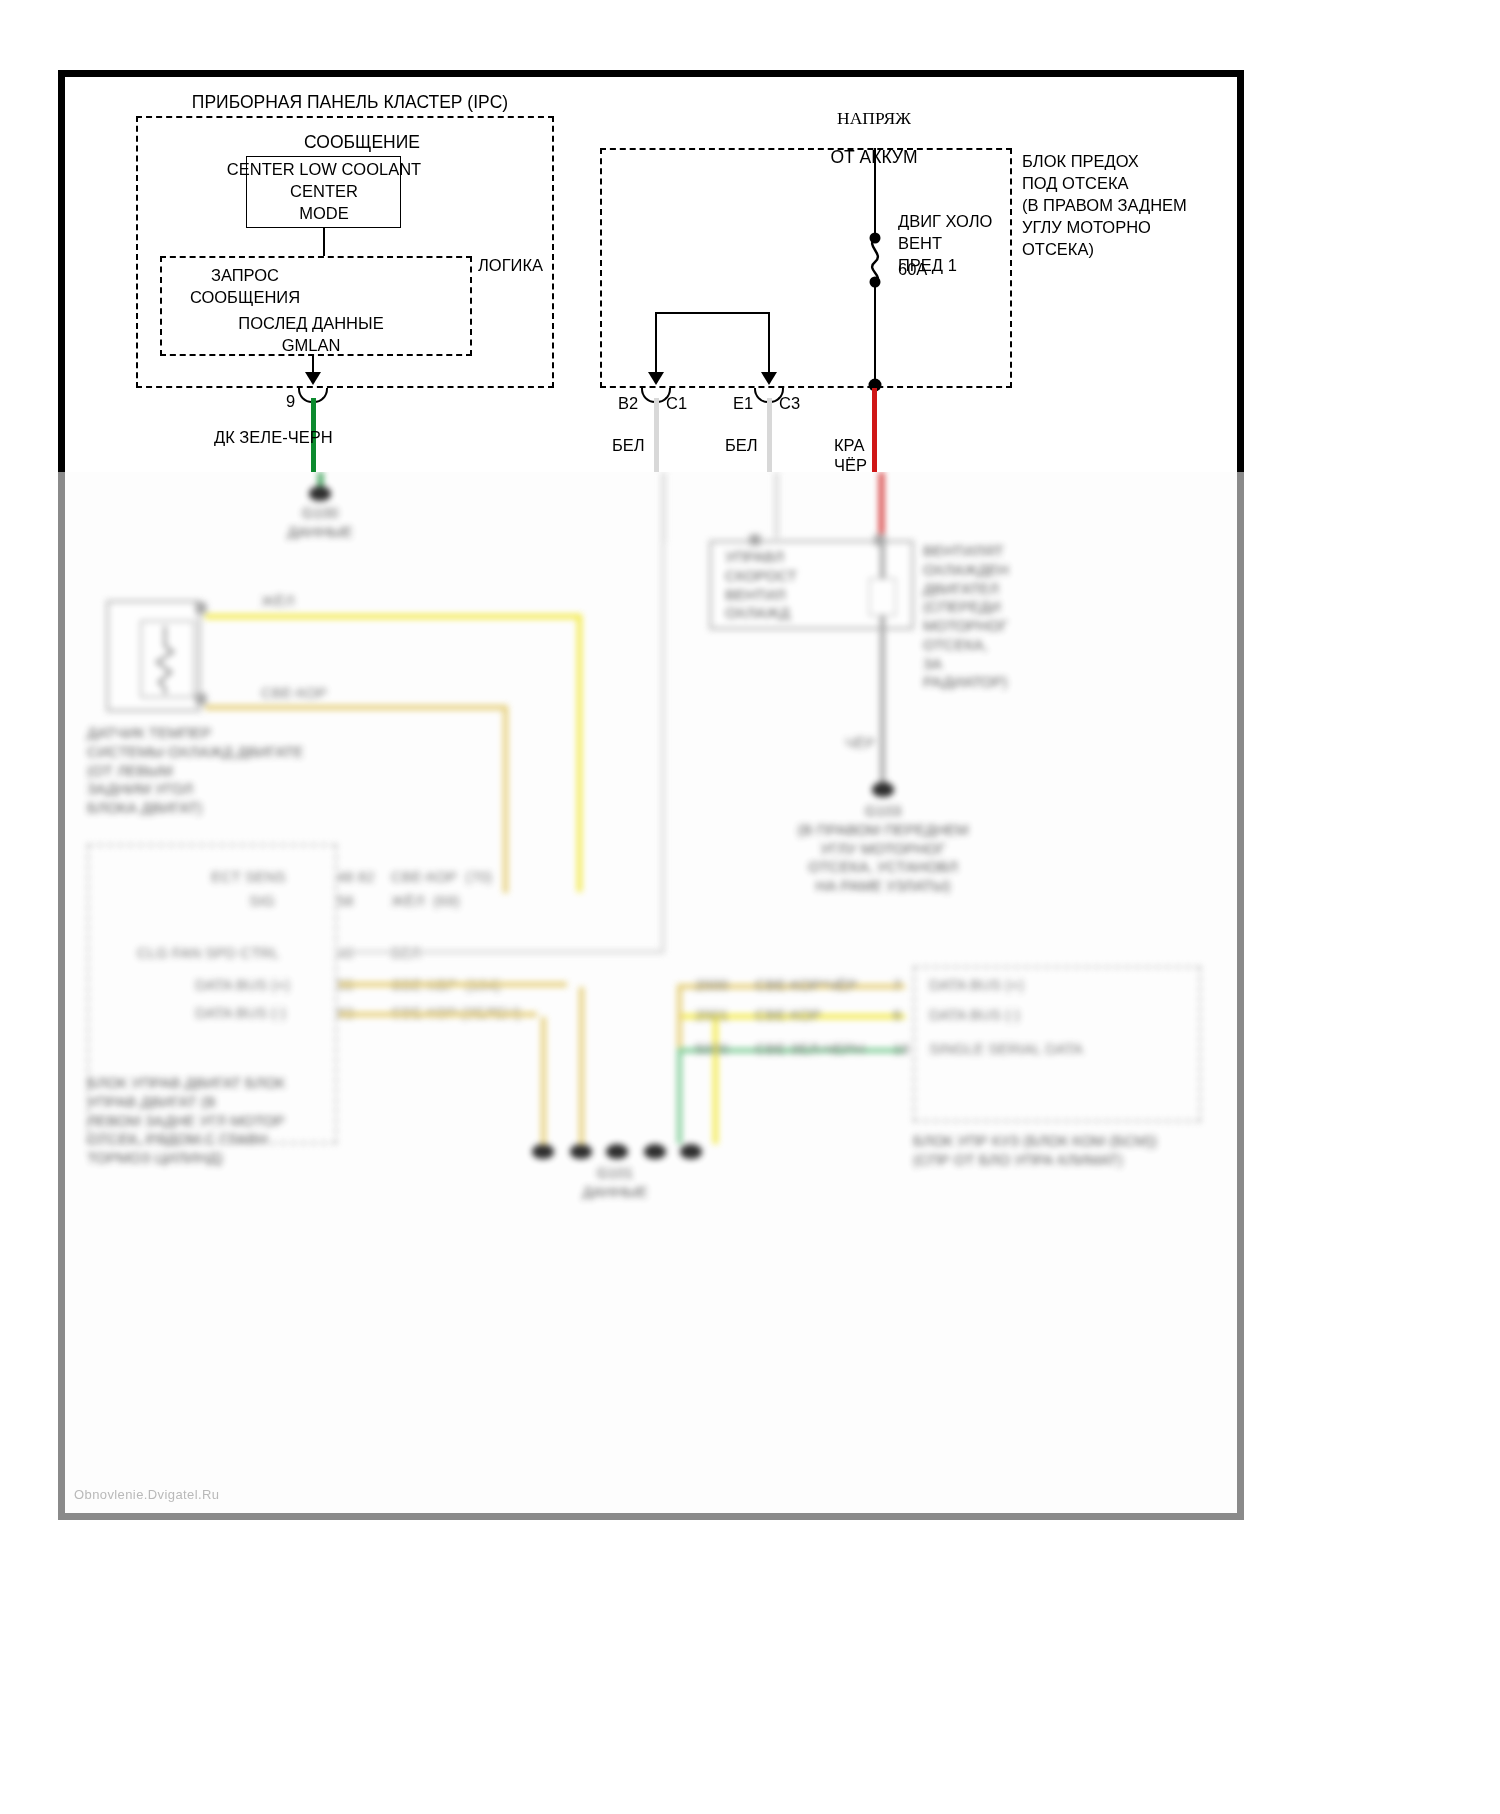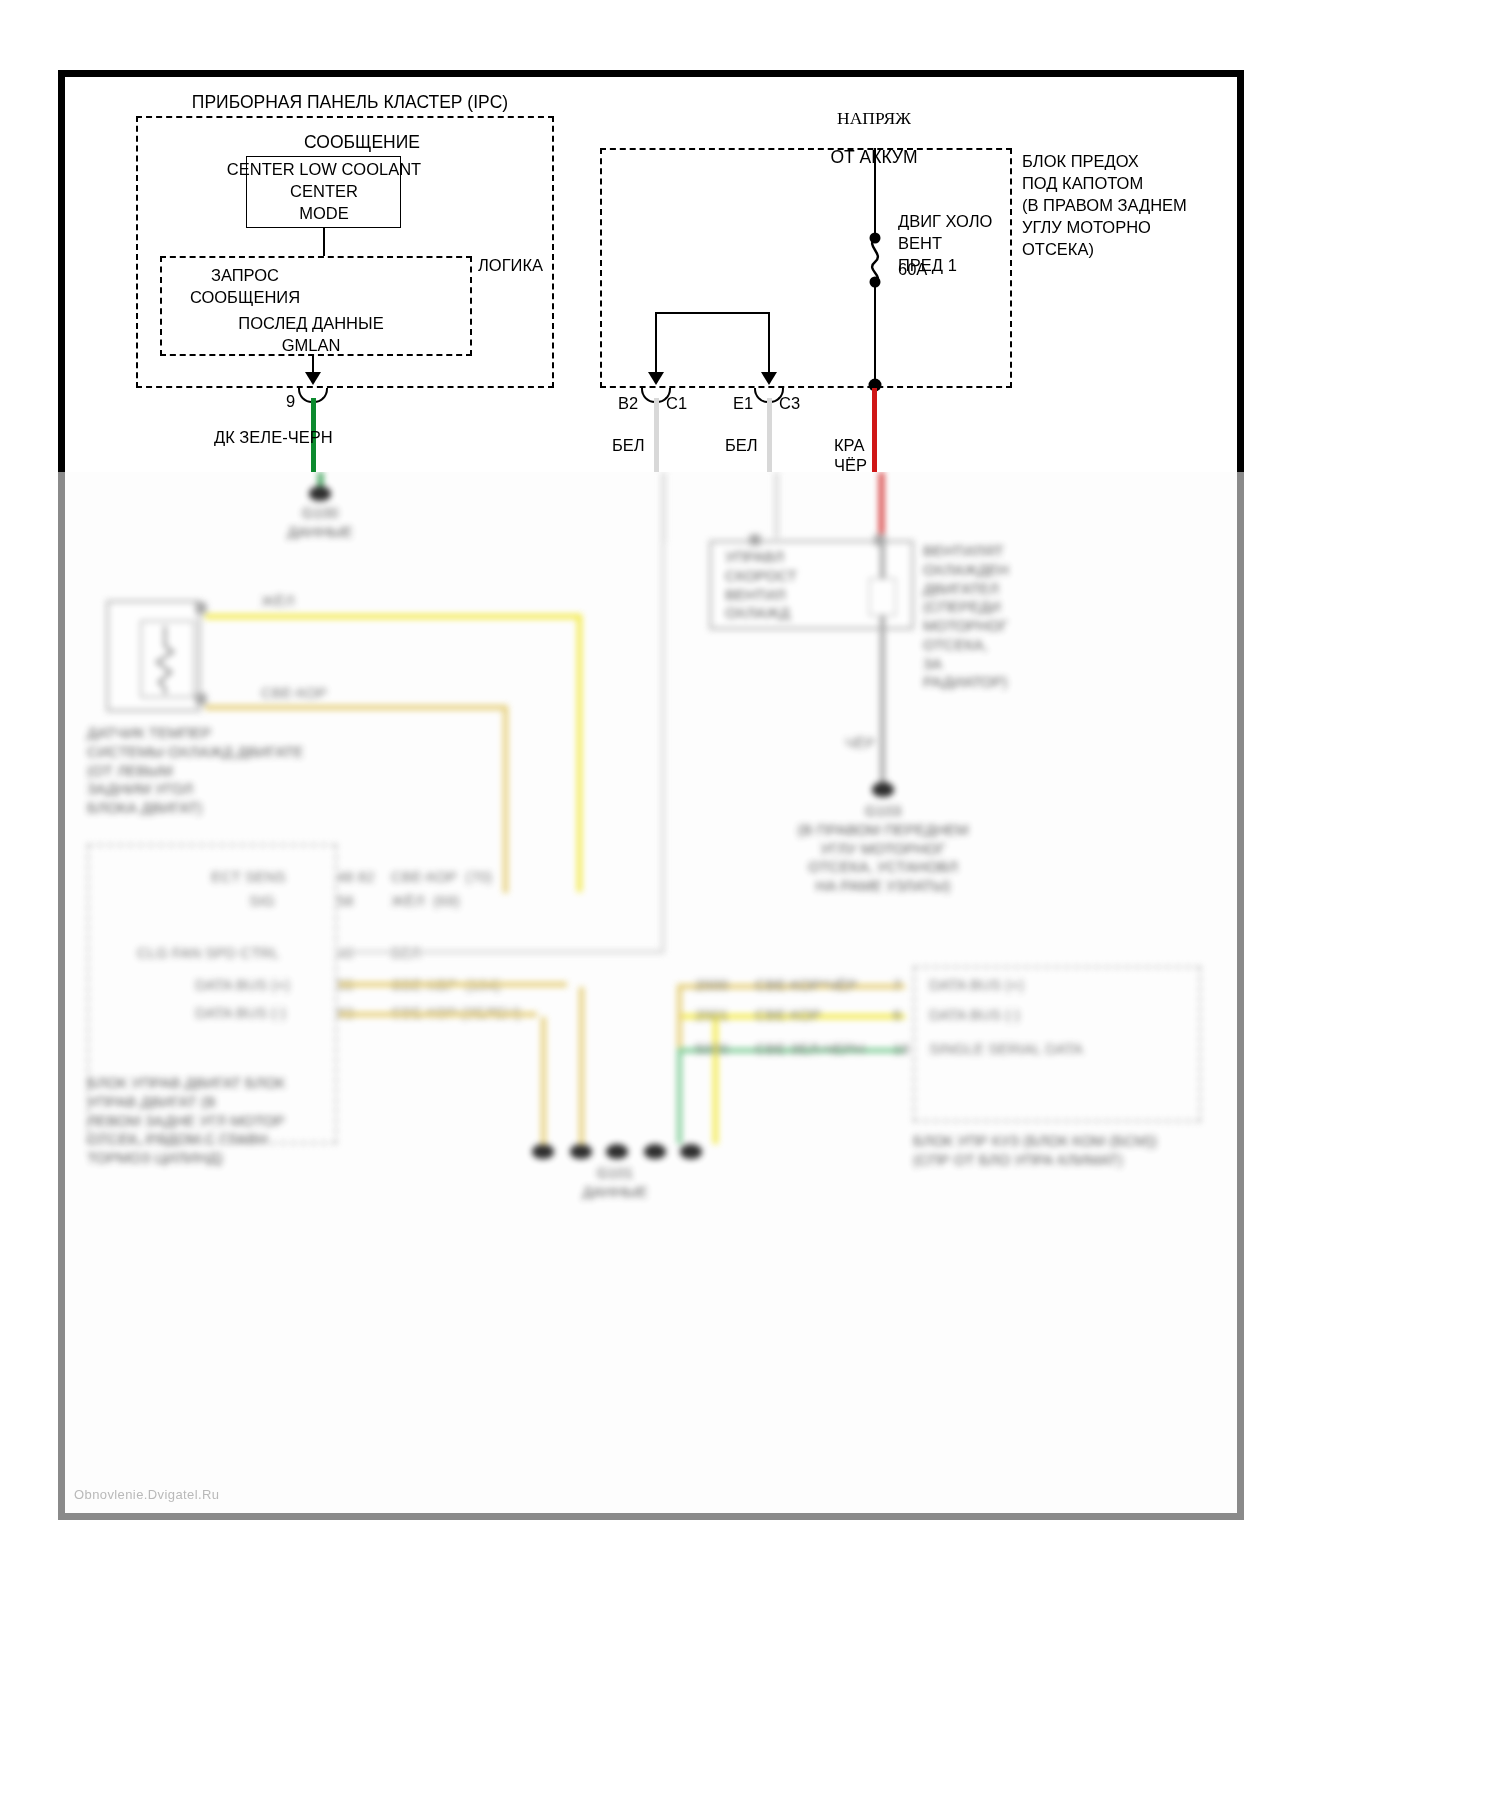--- a/index.html
+++ b/index.html
@@ -100,21 +100,21 @@
 
   <div class="wire w-grn" style="left:311px;top:398px;height:84px;"></div>
   <div class="txt b16" style="left:182px;top:428px;margin-left:32px;">ДК ЗЕЛЕ-ЧЕРН</div>
 
   <div class="txt c b17" style="left:874px;top:108px;font-family:Liberation Serif, serif;">НАПРЯЖ</div>
   <div class="txt c b17" style="left:874px;top:130px;margin-top:17px;">ОТ АККУМ</div>
 
   <div class="dash" style="left:600px;top:148px;width:412px;height:240px;"></div>
 
   <div class="txt b16" style="left:1022px;top:152px;">БЛОК ПРЕДОХ</div>
-  <div class="txt b16" style="left:1022px;top:174px;">ПОД КАПОТОМ</div>
+  <div class="txt b16" style="left:1022px;top:174px;">ПОД ОТСЕКА</div>
   <div class="txt b16" style="left:1022px;top:196px;">(В ПРАВОМ ЗАДНЕМ</div>
   <div class="txt b16" style="left:1022px;top:218px;">УГЛУ МОТОРНО</div>
   <div class="txt b16" style="left:1022px;top:240px;">ОТСЕКА)</div>
 
   <div class="line vl" style="left:874px;top:148px;height:88px;"></div>
 
   <div class="fuse-dot" style="left:875px;top:238px;"></div>
   <svg style="position:absolute;left:863px;top:238px;" width="24" height="44">
     <path d="M12 0 C 2 8, 22 16, 12 24 C 2 32, 22 38, 12 44" stroke="#000" stroke-width="2.4" fill="none"></path>
   </svg>

